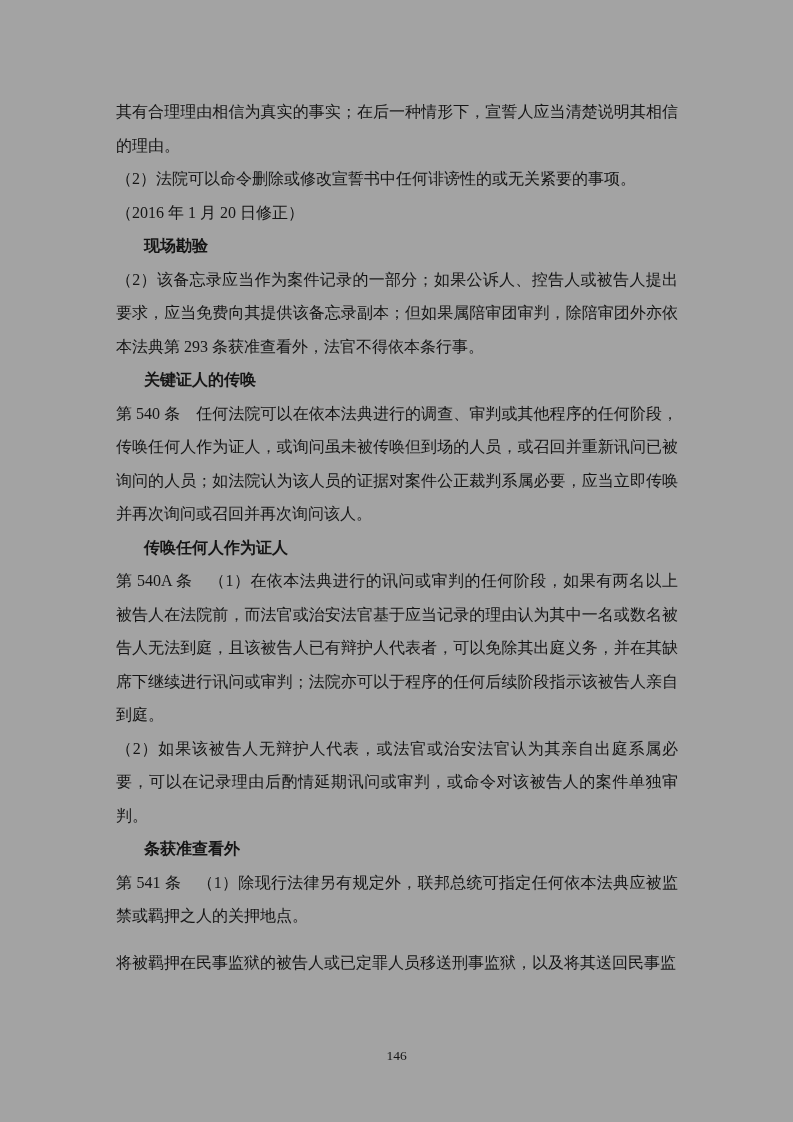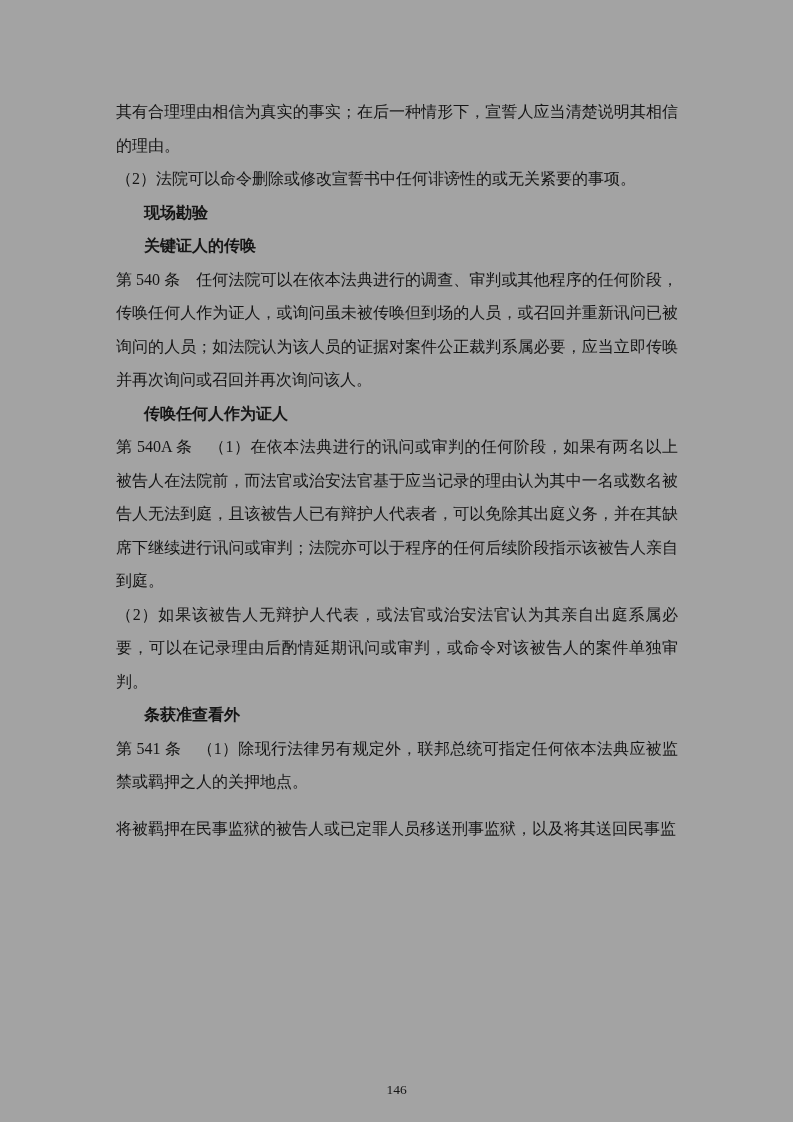--- a/index.html
+++ b/index.html
@@ -36,35 +36,37 @@
     text-indent: 28px;
     text-align: left;
   }
   .content p.spaced {
     margin-top: 13px;
   }
   .footer {
     position: absolute;
     left: 0;
     right: 0;
-    top: 1080px;
+    top: 1046px;
     text-align: center;
     font-size: 13.5px;
     line-height: 20px;
     color: #151515;
   }
 </style>
 </head>
 <body>
 
 <div class="page">
   <div class="content">
     <p class="body">其有合理理由相信为真实的事实；在后一种情形下，宣誓人应当清楚说明其相信的理由。</p>
     <p class="body">（2）法院可以命令删除或修改宣誓书中任何诽谤性的或无关紧要的事项。</p>
+    <p class="body">（2016 年 1 月 20 日修正）</p>
     <p class="heading">现场勘验</p>
+    <p class="body">（2）该备忘录应当作为案件记录的一部分；如果公诉人、控告人或被告人提出要求，应当免费向其提供该备忘录副本；但如果属陪审团审判，除陪审团外亦依本法典第 293 条获准查看外，法官不得依本条行事。</p>
     <p class="heading">关键证人的传唤</p>
     <p class="body">第 540 条　任何法院可以在依本法典进行的调查、审判或其他程序的任何阶段，传唤任何人作为证人，或询问虽未被传唤但到场的人员，或召回并重新讯问已被询问的人员；如法院认为该人员的证据对案件公正裁判系属必要，应当立即传唤并再次询问或召回并再次询问该人。</p>
     <p class="heading">传唤任何人作为证人</p>
     <p class="body">第 540A 条　（1）在依本法典进行的讯问或审判的任何阶段，如果有两名以上被告人在法院前，而法官或治安法官基于应当记录的理由认为其中一名或数名被告人无法到庭，且该被告人已有辩护人代表者，可以免除其出庭义务，并在其缺席下继续进行讯问或审判；法院亦可以于程序的任何后续阶段指示该被告人亲自到庭。</p>
     <p class="body">（2）如果该被告人无辩护人代表，或法官或治安法官认为其亲自出庭系属必要，可以在记录理由后酌情延期讯问或审判，或命令对该被告人的案件单独审判。</p>
     <p class="heading">条获准查看外</p>
     <p class="body">第 541 条　（1）除现行法律另有规定外，联邦总统可指定任何依本法典应被监禁或羁押之人的关押地点。</p>
     <p class="body spaced">将被羁押在民事监狱的被告人或已定罪人员移送刑事监狱，以及将其送回民事监</p>
   </div>
   <div class="footer">146</div>

